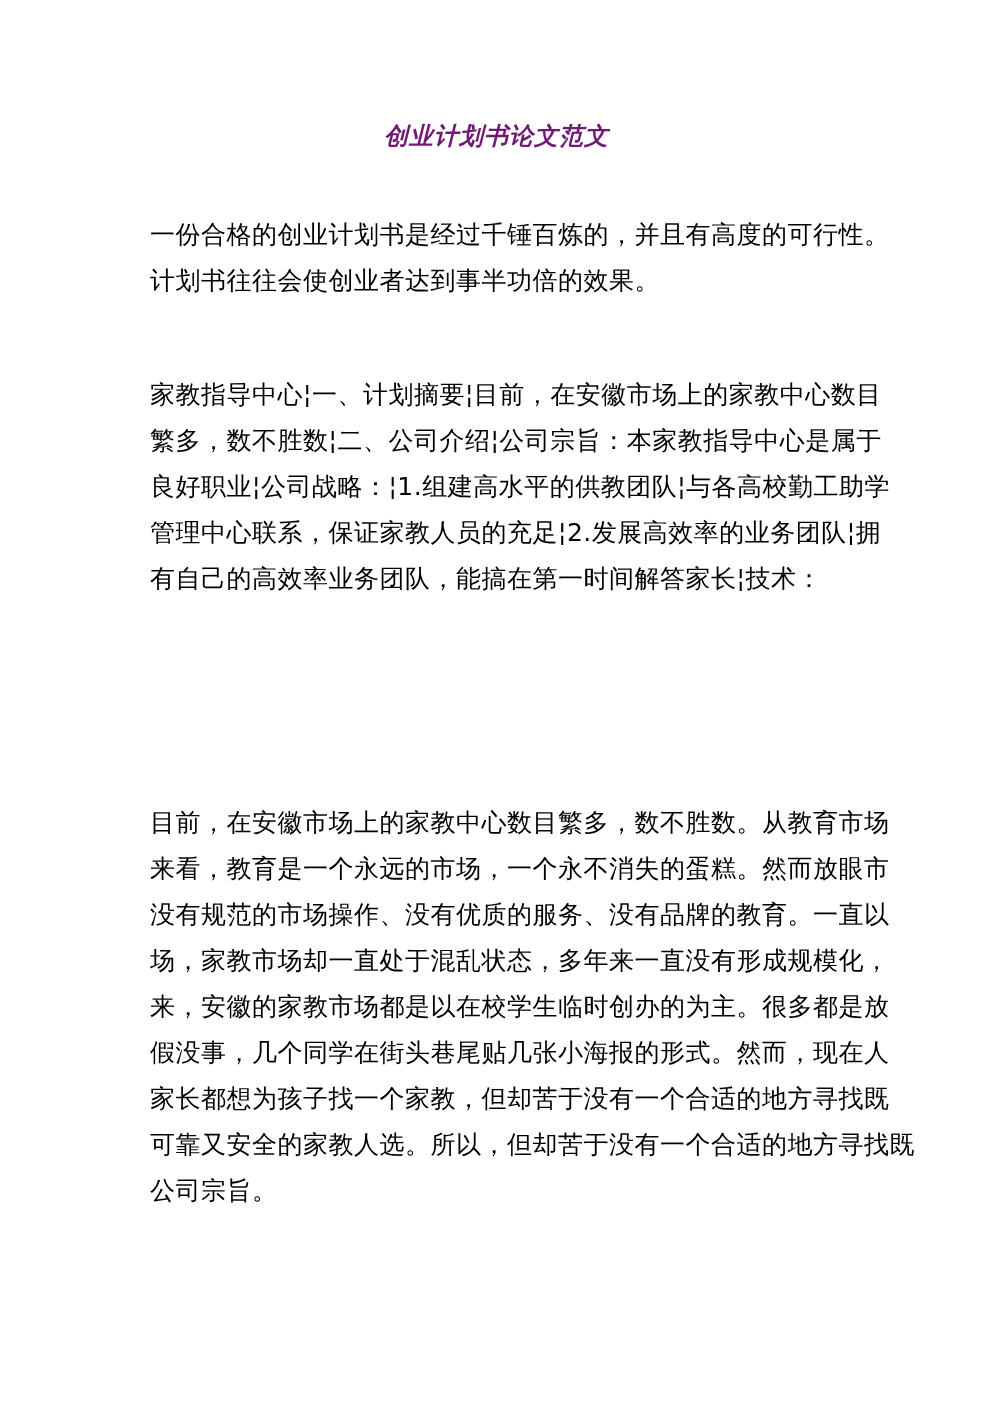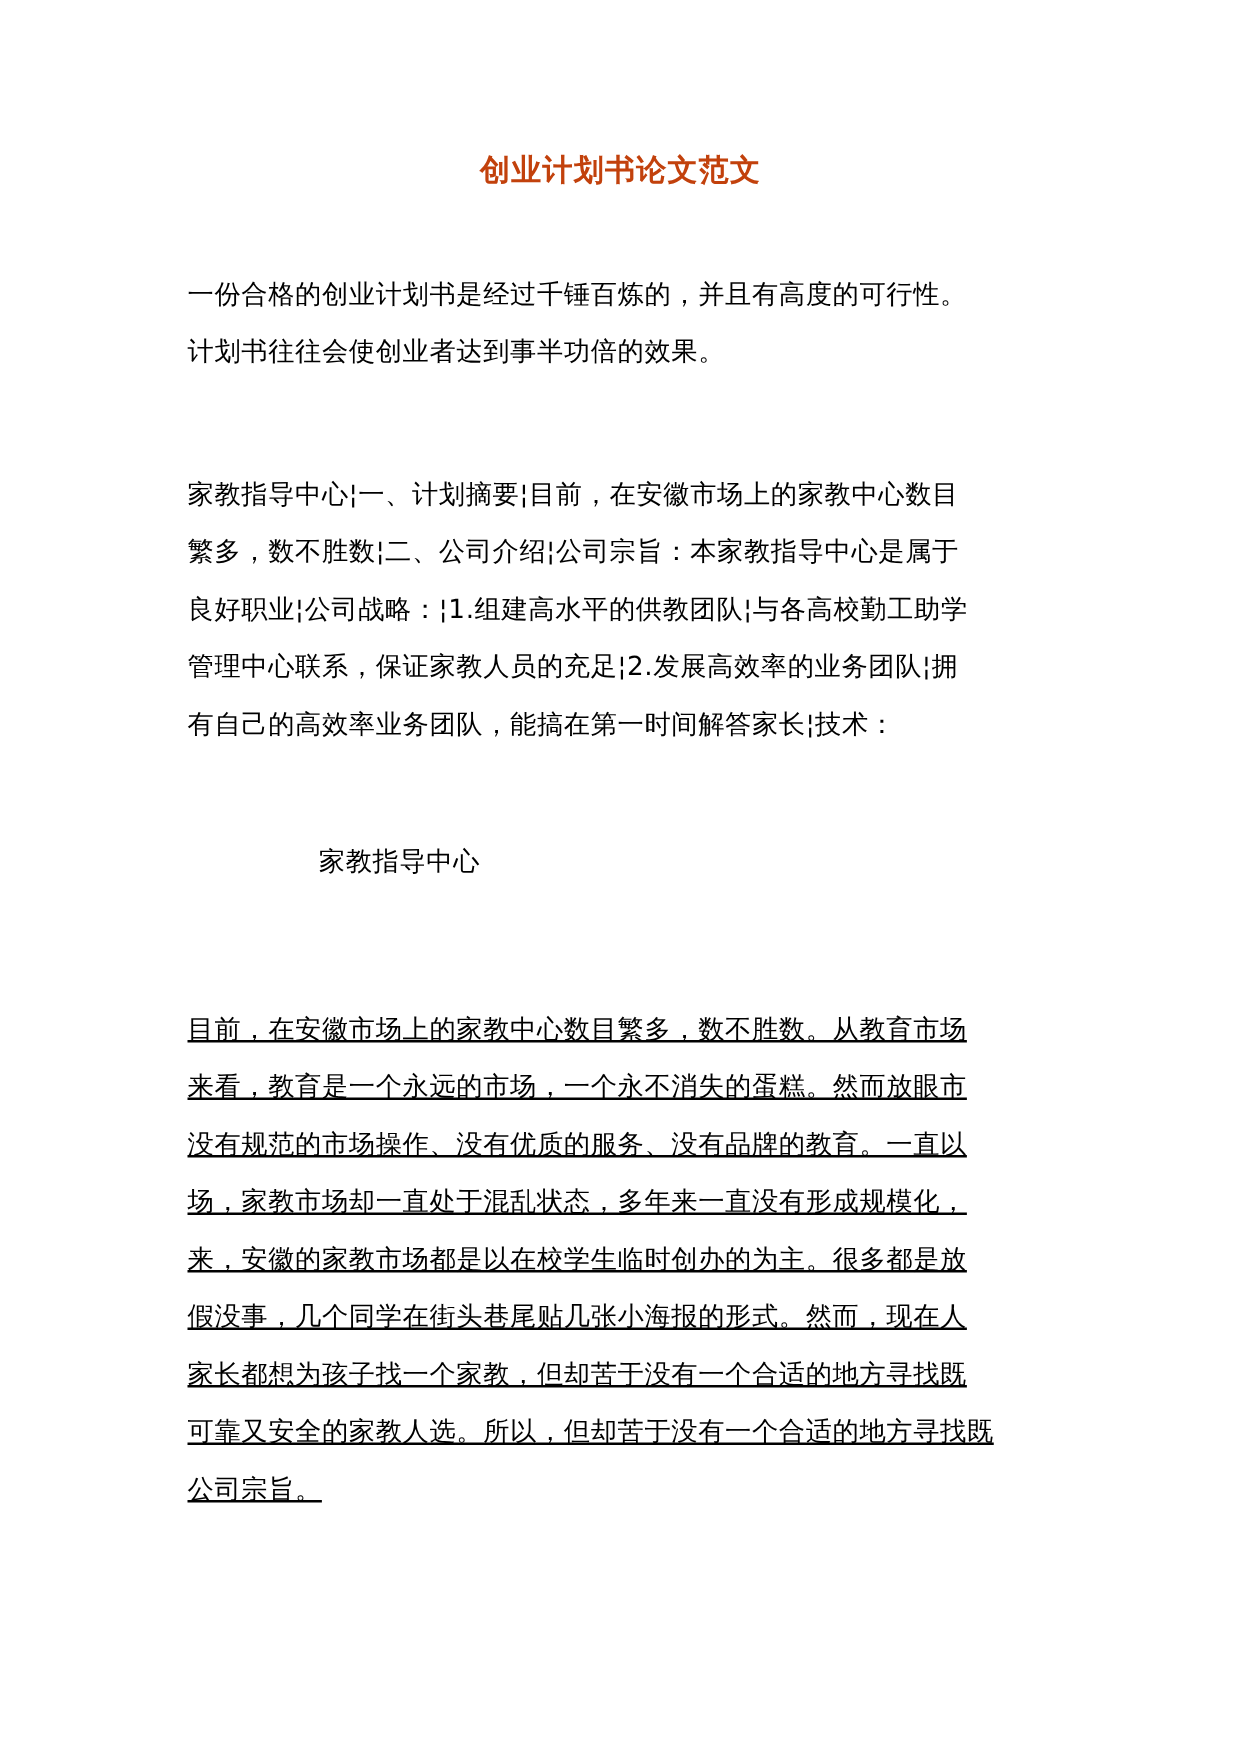--- a/index.html
+++ b/index.html
@@ -30,58 +30,57 @@
       font-size: 24px;
       font-weight: bold;
       color: #ff0000;
       letter-spacing: 1px;
       font-family: "DejaVu Serif", serif;
     }
     .para {
       position: absolute;
       left: 150px;
       width: 690px;
-      font-size: 21px;
+      font-size: 25px;
       line-height: 46px;
       letter-spacing: 0.5px;
     }
     .line {
       display: block;
       white-space: nowrap;
       height: 46px;
     }
     .indent {
       padding-left: 105px;
     }
   </style>
 </head>
 <body>
 
 <div class="page">
 
-  <div class="title" style="color: #c2410c;">创业计划书论文范文</div>
+  <div class="title" style="color: #701a75; font-style: italic;">创业计划书论文范文</div>
 
   <div class="para" style="top:212px;">
     <span class="line">一份合格的创业计划书是经过千锤百炼的，并且有高度的可行性。</span>
     <span class="line">计划书往往会使创业者达到事半功倍的效果。</span>
   </div>
 
   <div class="para" style="top:372px;">
     <span class="line">家教指导中心¦一、计划摘要¦目前，在安徽市场上的家教中心数目</span>
     <span class="line">繁多，数不胜数¦二、公司介绍¦公司宗旨：本家教指导中心是属于</span>
     <span class="line">良好职业¦公司战略：¦1.组建高水平的供教团队¦与各高校勤工助学</span>
     <span class="line">管理中心联系，保证家教人员的充足¦2.发展高效率的业务团队¦拥</span>
     <span class="line">有自己的高效率业务团队，能搞在第一时间解答家长¦技术：</span>
   </div>
 
   <div class="para" style="top:666px;">
-    <span class="line indent">家教指导中心</span>
   </div>
 
-  <div class="para" style="top:800px;text-decoration:underline;">
+  <div class="para" style="top:800px;">
     <span class="line">目前，在安徽市场上的家教中心数目繁多，数不胜数。从教育市场</span>
     <span class="line">来看，教育是一个永远的市场，一个永不消失的蛋糕。然而放眼市</span>
     <span class="line">没有规范的市场操作、没有优质的服务、没有品牌的教育。一直以</span>
     <span class="line">场，家教市场却一直处于混乱状态，多年来一直没有形成规模化，</span>
     <span class="line">来，安徽的家教市场都是以在校学生临时创办的为主。很多都是放</span>
     <span class="line">假没事，几个同学在街头巷尾贴几张小海报的形式。然而，现在人</span>
     <span class="line">家长都想为孩子找一个家教，但却苦于没有一个合适的地方寻找既</span>
     <span class="line">可靠又安全的家教人选。所以，但却苦于没有一个合适的地方寻找既</span>
     <span class="line">公司宗旨。</span>
   </div>

